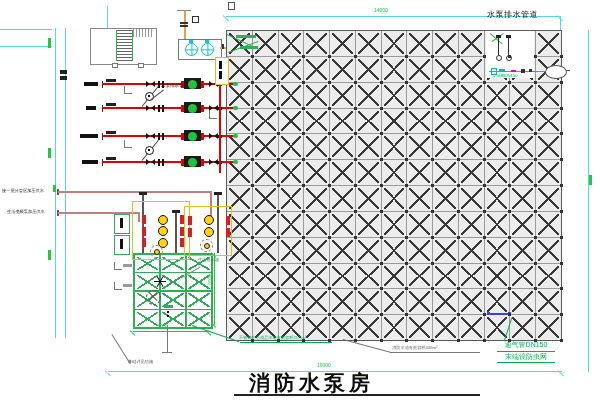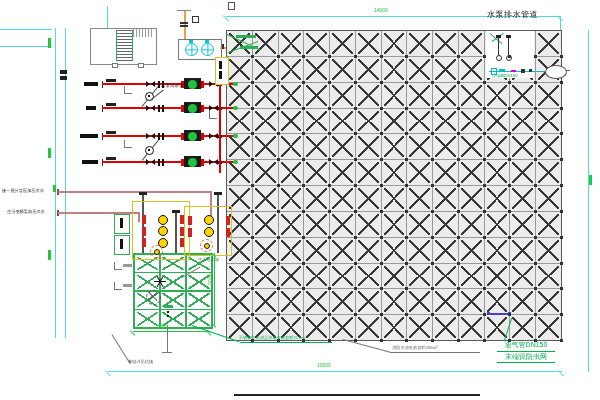--- a/index.html
+++ b/index.html
@@ -772,14 +772,15 @@
   <div class="lbl" style="left:198px;top:258px;font-size:4.2px;color:#2e7d32;">生活给水箱</div>
   <div class="lbl" style="left:239px;top:336px;font-size:4.2px;color:#00b050;">不锈钢生活成品水箱有效容积21.5m³</div>
   <div class="lbl" style="left:392px;top:346px;font-size:4.2px;color:#666;">消防水池有效容积436m³</div>
   <div class="lbl" style="left:128px;top:360px;font-size:4.2px;color:#555;">基础详见结施</div>
 
   <div class="abs" style="left:497px;top:340px;">
     <div class="vrow">通气管DN150</div>
     <div class="vrow">末端设防虫网</div>
   </div>
 
+  <div class="title">消防水泵房</div>
   <div class="abs" style="left:234px;top:394px;width:246px;height:1.5px;background:#222;"></div>
 </div>
 
 </body></html>

